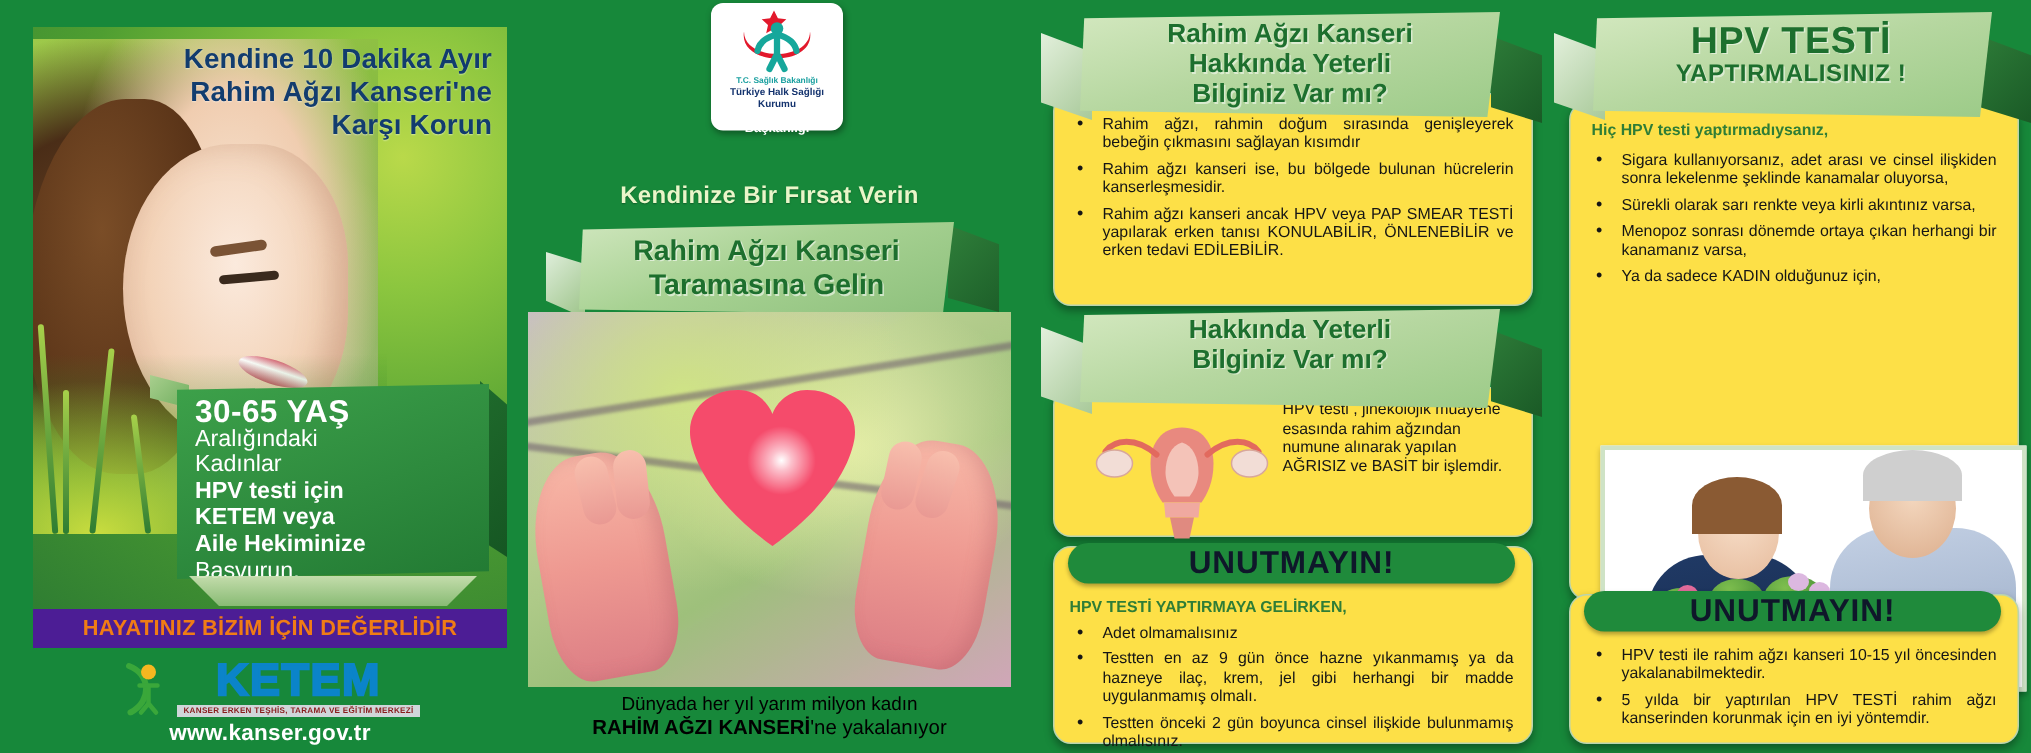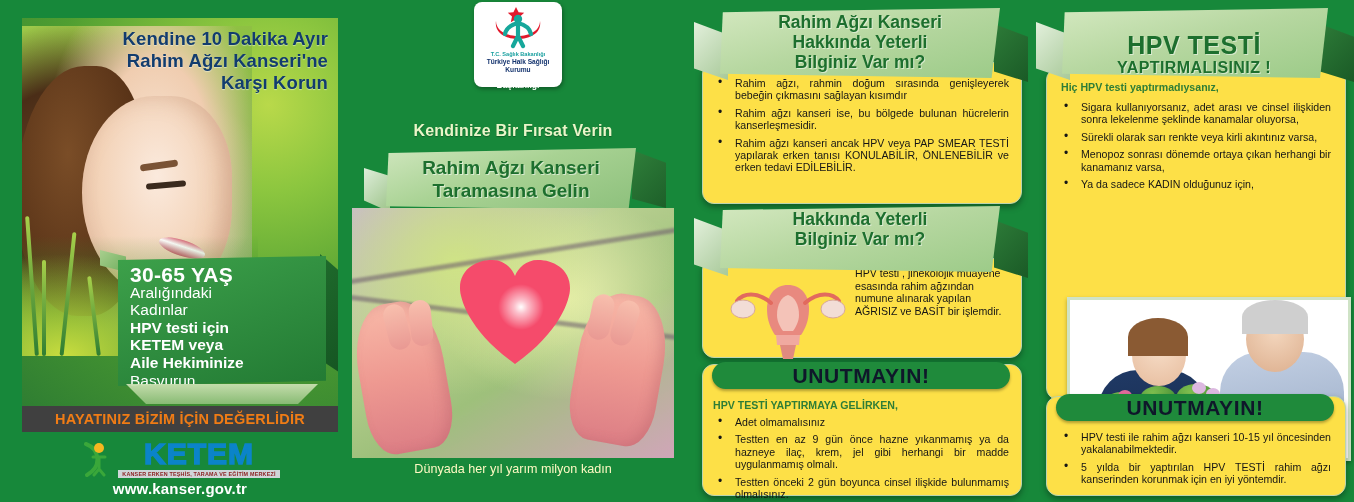--- a/index.html
+++ b/index.html
@@ -52,21 +52,21 @@
     background:linear-gradient(135deg,#a9cf8e,#6fae5e);clip-path:polygon(0 0,100% 30%,100% 100%,0 70%);}
   .lp-card-tab-r{position:absolute;left:298px;top:236px;width:22px;height:120px;
     background:linear-gradient(135deg,#1f6b2c,#155522);clip-path:polygon(0 0,100% 16%,100% 100%,0 88%);}
   .lp-card-foot{position:absolute;left:100px;top:366px;width:200px;height:20px;
     background:linear-gradient(180deg,#cfe3b6,#8fbf7a);opacity:.92;
     clip-path:polygon(2% 0,98% 0,88% 100%,12% 100%);}
   .lp-card-txt{position:absolute;left:12px;top:10px;width:188px;color:#fff;font-size:15.5px;line-height:17.6px;}
   .lp-card-txt .big{font-size:21px;font-weight:bold;letter-spacing:.3px;display:block;}
   .lp-card-txt .b{font-weight:bold;}
 
-  .lp-strip{position:absolute;left:22px;top:406px;width:316px;height:26px;background:#404040;
+  .lp-strip{position:absolute;left:22px;top:406px;width:316px;height:26px;background:#4c1d95;
     display:flex;align-items:center;justify-content:center;}
   .lp-strip span{color:#f07c15;font-weight:bold;font-size:14.5px;letter-spacing:.2px;}
 
   
   .ketem-wrap{position:absolute;left:22px;top:438px;width:316px;height:60px;
     display:flex;flex-direction:column;align-items:center;justify-content:center;gap:2px;}
   .ketem-row{display:flex;align-items:center;gap:4px;}
   .ketem-mark{width:34px;height:36px;position:relative;}
   .ketem-word{display:flex;flex-direction:column;align-items:center;}
   .ketem-word .k-main{font-size:30px;font-weight:bold;letter-spacing:1px;color:#0b84c9;
@@ -109,21 +109,21 @@
     clip-path:path("M55 104 C 10 72, 0 40, 0 28 C 0 8, 18 0, 32 0 C 44 0, 52 8, 55 16 C 58 8, 66 0, 78 0 C 92 0, 110 8, 110 28 C 110 40, 100 72, 55 104 Z");
     box-shadow:0 0 22px rgba(255,120,150,.8);}
   .heart-shine{position:absolute;left:142px;top:72px;width:54px;height:54px;border-radius:50%;
     background:radial-gradient(circle,#fff 0%,rgba(255,255,255,.65) 18%,rgba(255,255,255,0) 60%);}
   .hand{position:absolute;width:86px;height:150px;border-radius:42% 42% 28% 28%;
     background:linear-gradient(180deg,#f5b9a8 0%,#eb9a92 50%,#d97f86 100%);box-shadow:inset -6px 0 12px rgba(170,90,100,.3);}
   .hand.l{left:8px;top:94px;transform:rotate(-10deg);}
   .hand.r{left:224px;top:86px;transform:rotate(10deg);}
   .finger{position:absolute;width:22px;height:46px;border-radius:12px;background:linear-gradient(180deg,#f6c0ae,#e69a94);}
 
-  .mid-caption{position:absolute;left:0;top:462px;width:330px;text-align:center;color:#fef9c3;}
+  .mid-caption{position:absolute;left:0;top:462px;width:330px;text-align:center;color:#000000;}
   .mid-caption .c1{font-size:12.6px;line-height:15px;}
   .mid-caption .c2{font-size:13.6px;line-height:16px;}
   .mid-caption .c2 b{font-weight:bold;}
 
   
   .col3{position:absolute;left:694px;top:0;width:334px;height:502px;}
   .col4{position:absolute;left:1036px;top:0;width:318px;height:502px;}
 
   .panel{position:absolute;background:#fde047;border-radius:12px;
     box-shadow:0 3px 6px rgba(0,0,0,.35);border:1px solid #b9d4af;}
@@ -252,20 +252,21 @@
       <div class="finger" style="left:34px;top:96px;transform:rotate(-14deg);"></div>
       <div class="finger" style="left:58px;top:92px;transform:rotate(-6deg);"></div>
       <div class="finger" style="left:238px;top:86px;transform:rotate(12deg);"></div>
       <div class="finger" style="left:262px;top:92px;transform:rotate(18deg);"></div>
       <div class="heart"></div>
       <div class="heart-shine"></div>
     </div>
 
     <div class="mid-caption">
       <div class="c1">Dünyada her yıl yarım milyon kadın</div>
+      <div class="c2"><b>RAHİM AĞZI KANSERİ</b><span>'ne yakalanıyor</span></div>
     </div>
   </div>
 
   <div class="col3">
 
     <div class="panel" style="left:8px;top:62px;width:318px;height:140px;">
       <ul class="bl" style="margin:14px 12px 0 6px;">
         <li>Rahim ağzı, rahmin doğum sırasında genişleyerek bebeğin çıkmasını sağlayan kısımdır</li>
         <li>Rahim ağzı kanseri ise, bu bölgede bulunan hücrelerin kanserleşmesidir.</li>
         <li>Rahim ağzı kanseri ancak HPV veya PAP SMEAR TESTİ yapılarak erken tanısı KONULABİLİR, ÖNLENEBİLİR ve erken tedavi EDİLEBİLİR.</li>
@@ -338,21 +339,21 @@
         <div class="leaf" style="left:106px;top:84px;width:40px;height:28px;"></div>
         <div class="bloom" style="left:48px;top:90px;background:#e06a9a;"></div>
         <div class="bloom" style="left:122px;top:82px;"></div>
         <div class="bloom" style="left:136px;top:88px;"></div>
       </div>
     </div>
 
     <div class="wingL" style="left:0px;top:22px;width:34px;height:58px;clip-path:polygon(0 0,100% 22%,100% 100%,0 80%);"></div>
     <div class="wingR" style="left:284px;top:24px;width:34px;height:58px;clip-path:polygon(0 0,100% 22%,100% 100%,0 82%);"></div>
     <div class="hdr-ribbon" style="left:26px;top:8px;width:266px;height:70px;clip-path:polygon(1% 6%,100% 0,97% 100%,0 94%);"></div>
-    <div class="hdr-txt" style="left:28px;top:32px;width:260px;">
+    <div class="hdr-txt" style="left:28px;top:14px;width:260px;">
       <div style="font-size:25px;line-height:27px;letter-spacing:.5px;">HPV TESTİ</div>
       <div style="font-size:16px;line-height:18px;letter-spacing:.4px;">YAPTIRMALISINIZ !</div>
     </div>
 
     <div class="panel" style="left:10px;top:396px;width:298px;height:98px;">
       <ul class="bl" style="margin:34px 14px 0 8px;">
         <li>HPV testi ile rahim ağzı kanseri 10-15 yıl öncesinden yakalanabilmektedir.</li>
         <li>5 yılda bir  yaptırılan HPV TESTİ rahim ağzı kanserinden korunmak için en iyi yöntemdir.</li>
       </ul>
     </div>

